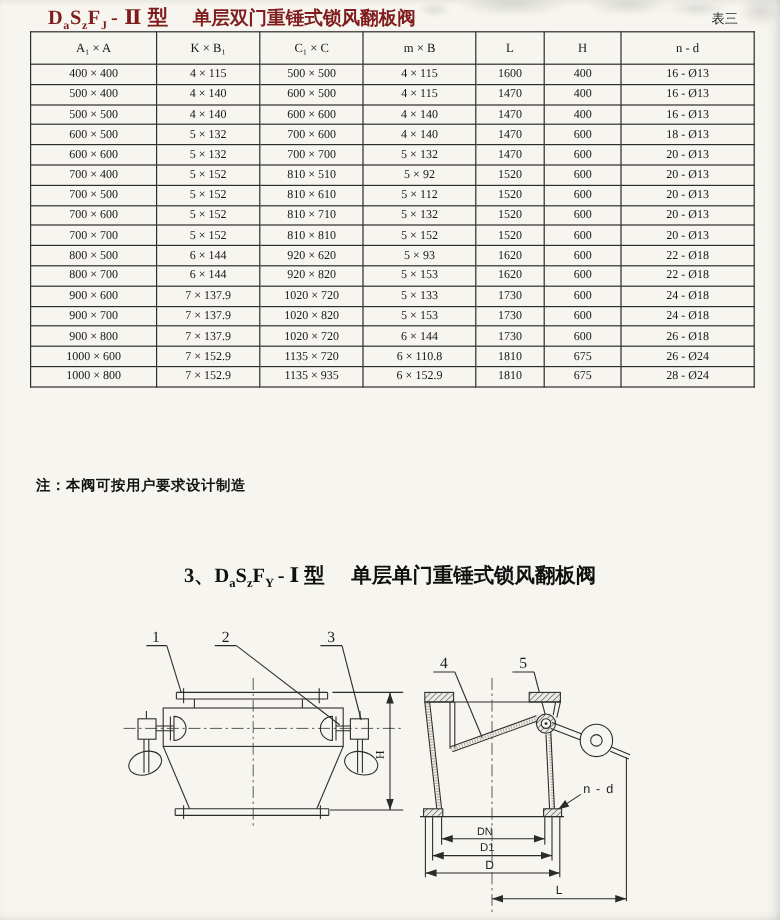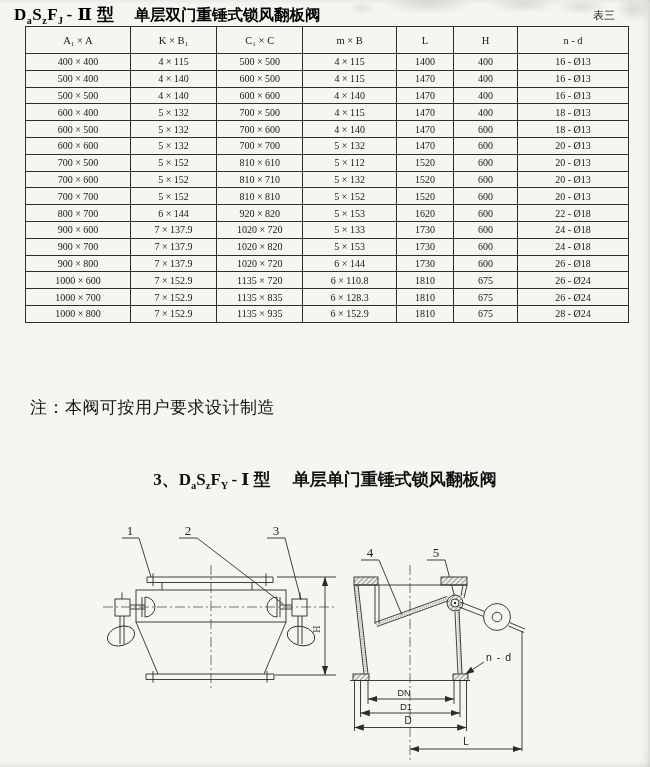--- a/index.html
+++ b/index.html
@@ -1,33 +1,33 @@
 <!DOCTYPE html>
 <html><head>
 <meta charset="utf-8">
 <style>
   html,body{margin:0;padding:0;}
   body{background:#d8d6d2;font-family:"Liberation Serif","DejaVu Serif",serif;}
   .page{position:relative;width:650px;height:767px;background:#f6f5f0;overflow:hidden;
         box-shadow:inset -6px 0 14px -9px rgba(0,0,0,.28), inset 0 -5px 12px -9px rgba(0,0,0,.2), inset 0 4px 10px -9px rgba(0,0,0,.18);}
   .smudge{position:absolute;border-radius:50%;opacity:.5;filter:blur(2px);
         background:radial-gradient(ellipse, rgba(90,90,86,.4), rgba(120,120,116,0) 70%);}
-  .doc-title{position:absolute;left:14px;top:3px;font-weight:bold;color:#000000;font-size:16px;white-space:nowrap;}
+  .doc-title{position:absolute;left:40px;top:3px;font-weight:bold;color:#7f1d1d;font-size:16px;white-space:nowrap;}
   .doc-title .model{font-size:17px;letter-spacing:.5px;}
   .doc-title sub{font-size:10px;}
   .doc-title .suffix{margin-left:3px;}
   .doc-title .cn{margin-left:16px;font-size:15.5px;font-family:"Liberation Serif","DejaVu Serif",sans-serif,serif;}
   .table-label{position:absolute;left:593px;top:8px;font-size:11px;color:#1c1c1c;}
   table.dim-table{position:absolute;left:25px;top:26px;width:604px;border-collapse:collapse;table-layout:fixed;
         border:1.6px solid #2d2d2d;background:transparent;}
   table.dim-table th, table.dim-table td{border:1px solid #2d2d2d;text-align:center;vertical-align:middle;
         color:#161616;padding:0;white-space:nowrap;overflow:hidden;}
   table.dim-table th{height:26px;font-size:10.5px;font-weight:normal;}
   table.dim-table td{height:15.8px;font-size:10px;}
-  .note{position:absolute;left:30px;top:396px;font-size:17px;font-weight:normal;color:#141414;letter-spacing:.5px;}
+  .note{position:absolute;left:30px;top:396px;font-size:12px;font-weight:bold;color:#141414;letter-spacing:.5px;}
   .section-heading{position:absolute;left:0;top:468px;width:650px;text-align:center;font-weight:bold;color:#101010;
         font-size:17px;white-space:nowrap;}
   .section-heading sub{font-size:10.5px;}
   .section-heading .suffix{margin-left:3px;}
   .section-heading .cn{margin-left:18px;margin-top:36px;}
   svg.drawing{position:absolute;left:0;top:505px;}
   svg .num{font-family:"Liberation Serif","DejaVu Serif",serif;font-size:13px;fill:#1d1d1d;stroke:none;}
   svg .lbl{font-family:"Liberation Sans","DejaVu Sans",sans-serif;fill:#222;stroke:none;}
   svg .cl{stroke:#3c3c3c;stroke-width:.7;stroke-dasharray:10 3 2 3;}
   svg .stip{stroke:#b3ada1;stroke-width:2.6;stroke-dasharray:1 1.3;}
@@ -70,21 +70,21 @@
         <th>H</th>
         <th>n - d</th>
       </tr>
     </thead>
     <tbody>
         <tr>
           <td>400 × 400</td>
           <td>4 × 115</td>
           <td>500 × 500</td>
           <td>4 × 115</td>
-          <td>1400</td>
+          <td>1600</td>
           <td>400</td>
           <td>16 - Ø13</td>
         </tr>
         <tr>
           <td>500 × 400</td>
           <td>4 × 140</td>
           <td>600 × 500</td>
           <td>4 × 115</td>
           <td>1470</td>
           <td>400</td>
@@ -93,47 +93,47 @@
         <tr>
           <td>500 × 500</td>
           <td>4 × 140</td>
           <td>600 × 600</td>
           <td>4 × 140</td>
           <td>1470</td>
           <td>400</td>
           <td>16 - Ø13</td>
         </tr>
         <tr>
-          <td>600 × 400</td>
-          <td>5 × 132</td>
-          <td>700 × 500</td>
-          <td>4 × 115</td>
-          <td>1470</td>
-          <td>400</td>
-          <td>18 - Ø13</td>
-        </tr>
-        <tr>
           <td>600 × 500</td>
           <td>5 × 132</td>
           <td>700 × 600</td>
           <td>4 × 140</td>
           <td>1470</td>
           <td>600</td>
           <td>18 - Ø13</td>
         </tr>
         <tr>
           <td>600 × 600</td>
           <td>5 × 132</td>
           <td>700 × 700</td>
           <td>5 × 132</td>
           <td>1470</td>
           <td>600</td>
           <td>20 - Ø13</td>
         </tr>
         <tr>
+          <td>700 × 400</td>
+          <td>5 × 152</td>
+          <td>810 × 510</td>
+          <td>5 × 92</td>
+          <td>1520</td>
+          <td>600</td>
+          <td>20 - Ø13</td>
+        </tr>
+        <tr>
           <td>700 × 500</td>
           <td>5 × 152</td>
           <td>810 × 610</td>
           <td>5 × 112</td>
           <td>1520</td>
           <td>600</td>
           <td>20 - Ø13</td>
         </tr>
         <tr>
           <td>700 × 600</td>
@@ -147,20 +147,29 @@
         <tr>
           <td>700 × 700</td>
           <td>5 × 152</td>
           <td>810 × 810</td>
           <td>5 × 152</td>
           <td>1520</td>
           <td>600</td>
           <td>20 - Ø13</td>
         </tr>
         <tr>
+          <td>800 × 500</td>
+          <td>6 × 144</td>
+          <td>920 × 620</td>
+          <td>5 × 93</td>
+          <td>1620</td>
+          <td>600</td>
+          <td>22 - Ø18</td>
+        </tr>
+        <tr>
           <td>800 × 700</td>
           <td>6 × 144</td>
           <td>920 × 820</td>
           <td>5 × 153</td>
           <td>1620</td>
           <td>600</td>
           <td>22 - Ø18</td>
         </tr>
         <tr>
           <td>900 × 600</td>
@@ -187,29 +196,20 @@
           <td>6 × 144</td>
           <td>1730</td>
           <td>600</td>
           <td>26 - Ø18</td>
         </tr>
         <tr>
           <td>1000 × 600</td>
           <td>7 × 152.9</td>
           <td>1135 × 720</td>
           <td>6 × 110.8</td>
-          <td>1810</td>
-          <td>675</td>
-          <td>26 - Ø24</td>
-        </tr>
-        <tr>
-          <td>1000 × 700</td>
-          <td>7 × 152.9</td>
-          <td>1135 × 835</td>
-          <td>6 × 128.3</td>
           <td>1810</td>
           <td>675</td>
           <td>26 - Ø24</td>
         </tr>
         <tr>
           <td>1000 × 800</td>
           <td>7 × 152.9</td>
           <td>1135 × 935</td>
           <td>6 × 152.9</td>
           <td>1810</td>

